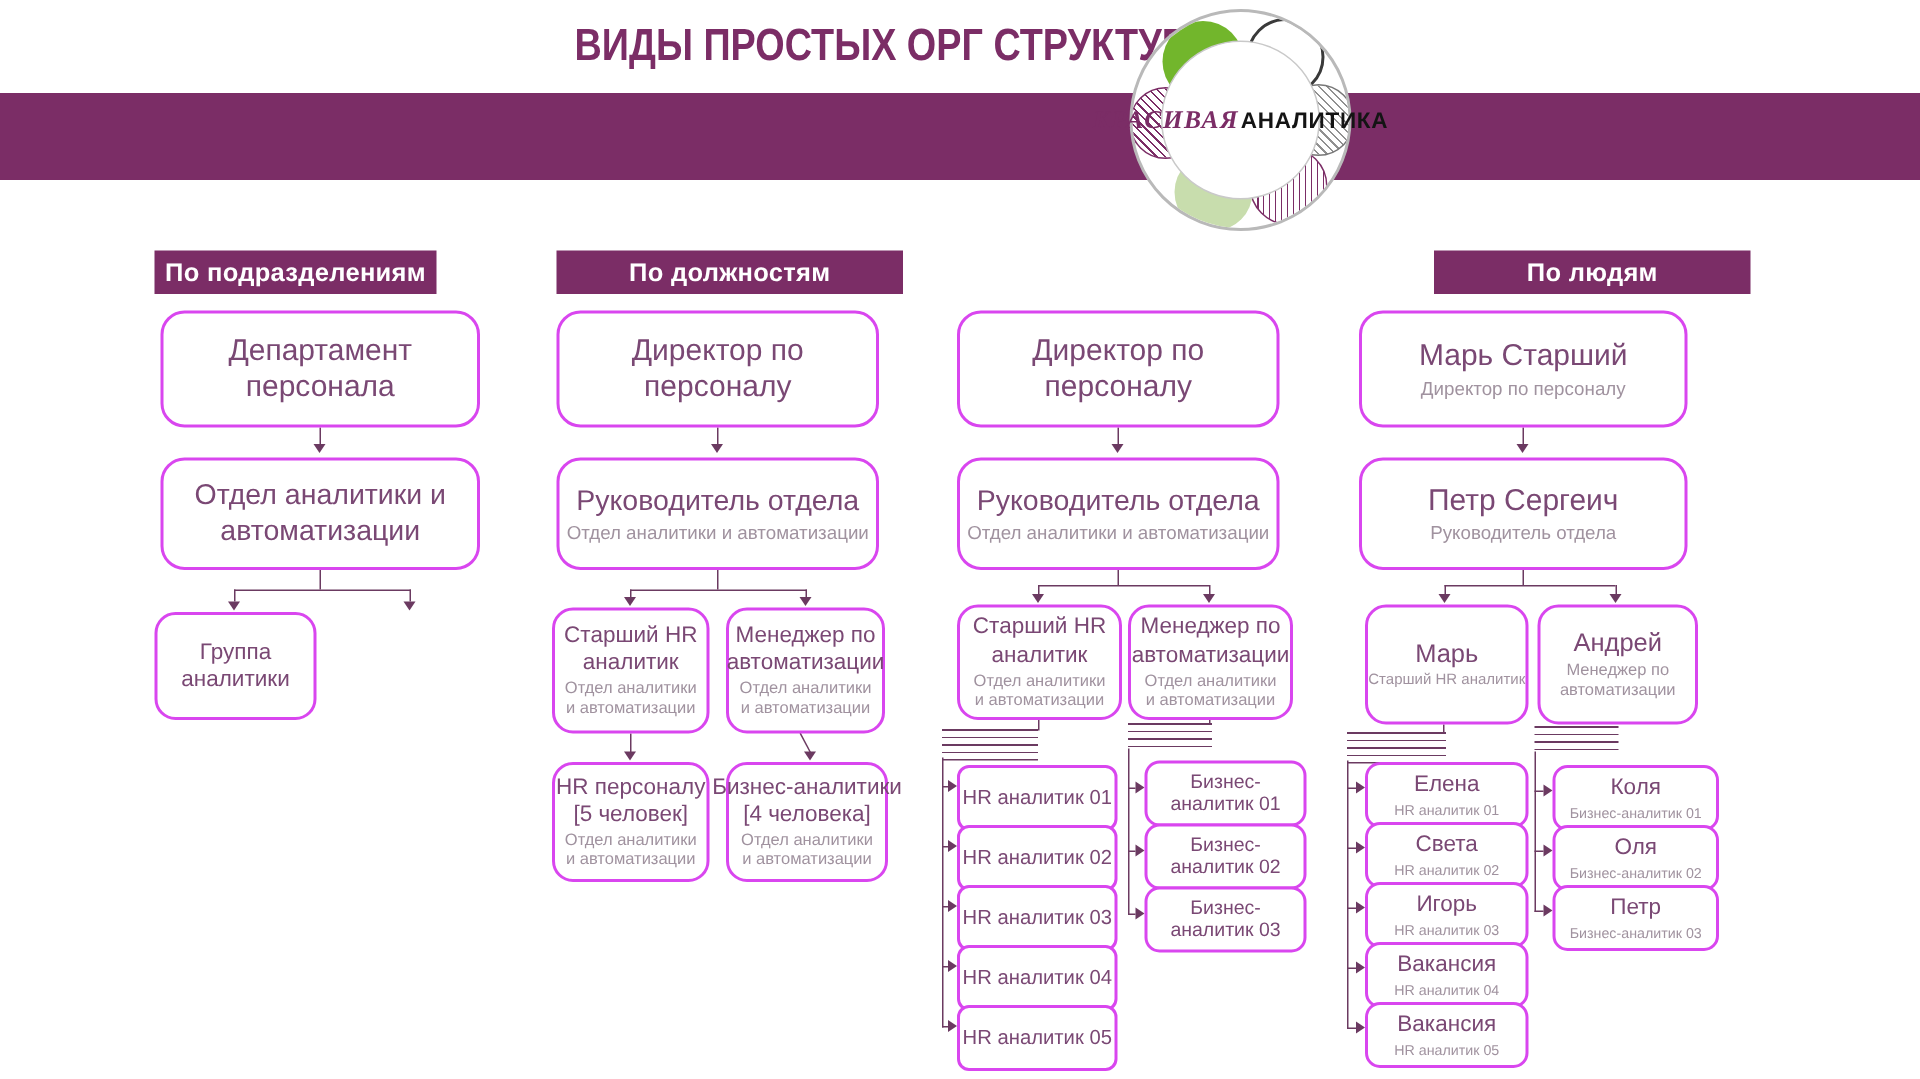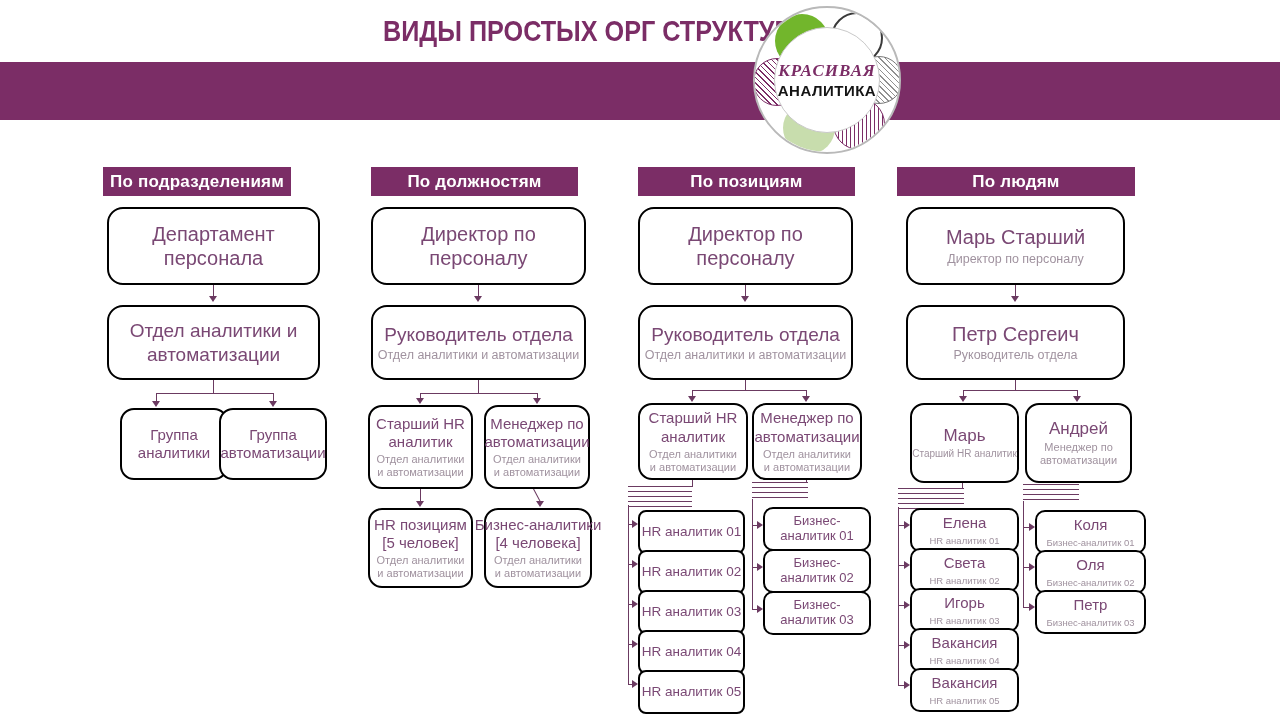--- a/index.html
+++ b/index.html
@@ -5,21 +5,21 @@
   html,body{margin:0;padding:0;background:#fff;}
   .canvas{position:relative;width:1280px;height:719px;background:#fff;overflow:hidden;
           font-family:"Liberation Sans",sans-serif;}
   .band{position:absolute;left:0;top:62px;width:1280px;height:58px;background:#7B2D66;z-index:1;}
   .title{position:absolute;left:383px;top:14px;font-size:30px;font-weight:bold;color:#7B2D66;
          white-space:nowrap;transform:scaleX(0.84);transform-origin:left top;letter-spacing:0;z-index:2;}
   
   .colhead{position:absolute;top:167px;height:29px;background:#7B2D66;color:#fff;font-weight:bold;
            font-size:17px;display:flex;align-items:center;justify-content:center;z-index:2;letter-spacing:.2px;}
   
-  .box{position:absolute;box-sizing:border-box;border:2px solid #000000;border-radius:16px;background:#fff;
+  .box{position:absolute;box-sizing:border-box;border:2px solid #d946ef;border-radius:16px;background:#fff;
        display:flex;flex-direction:column;align-items:center;justify-content:center;text-align:center;
        color:#7A4874;padding:20px 6px;z-index:2;}
   .r14{border-radius:14px;} .r10{border-radius:10px;} .r8{border-radius:8px;}
   .t{line-height:1.22;} .t20{font-size:20px;} .t19{font-size:19px;} .t17{font-size:17px;}
   .t15{font-size:15px;} .t14{font-size:13.5px;white-space:nowrap;} .t13{font-size:13px;line-height:1.15;}
   .nw{white-space:nowrap;}
   .s{color:#A0929F;line-height:1.18;margin-top:2px;}
   .s13{font-size:12.5px;} .s11{font-size:11px;} .s10{font-size:10px;white-space:nowrap;} .s9{font-size:9.5px;white-space:nowrap;}
   
   .vl{position:absolute;width:1px;background:#6B3A61;z-index:1;}
@@ -34,21 +34,21 @@
   .lg-outer{position:absolute;left:0;top:0;width:148px;height:148px;border-radius:50%;background:#fff;
             border:2px solid #b9b9b9;box-sizing:border-box;overflow:hidden;}
   .pt{position:absolute;border-radius:50%;box-sizing:border-box;}
   .pt-green{background:#72B62C;}
   .pt-white{background:#fff;border:2px solid #3a3a3a;}
   .pt-gray{background:repeating-linear-gradient(45deg,#909090 0,#909090 1px,#fff 1px,#fff 4px);border:1px solid #777;}
   .pt-pd{background:repeating-linear-gradient(45deg,#7B2D66 0,#7B2D66 1px,#fff 1px,#fff 4px);border:1px solid #7B2D66;}
   .pt-pv{background:repeating-linear-gradient(90deg,#7B2D66 0,#7B2D66 1px,#fff 1px,#fff 4px);border:1px solid #7B2D66;}
   .pt-lg{background:#C8DDAD;}
   .lg-center{position:absolute;left:21px;top:21px;width:106px;height:106px;border-radius:50%;background:#fff;
-             border:1px solid #c9c9c9;box-sizing:border-box;display:flex;flex-direction:column;align-items:center;
+             border:1px solid #c9c9c9;box-sizing:border-box;display:flex;flex-direction:row;align-items:center;
              justify-content:center;gap:1px;}
   .lg-t1{font-family:"Liberation Serif",serif;font-style:italic;font-weight:bold;font-size:17px;color:#7B2D66;letter-spacing:1px;}
   .lg-t2{font-weight:bold;font-size:15px;color:#141414;letter-spacing:.5px;}
 </style>
 </head>
 <body>
 
 <div class="canvas">
   <div class="band"></div>
   <div class="title">ВИДЫ ПРОСТЫХ ОРГ СТРУКТУР</div>
@@ -76,28 +76,25 @@
   <div class="ad" style="left:209px;top:296px"></div>
   <div class="box" style="left:107px;top:305px;width:213px;height:75px">
     <div class="t t19">Отдел аналитики и автоматизации</div>
   </div>
   <div class="vl" style="left:213px;top:380px;height:13px"></div>
   <div class="hl" style="left:156px;top:393px;width:118px"></div>
   <div class="vl" style="left:156px;top:393px;height:8px"></div>
   <div class="vl" style="left:273px;top:393px;height:8px"></div>
   <div class="ad" style="left:152px;top:401px"></div>
   <div class="ad" style="left:269px;top:401px"></div>
-  <div class="box r14" style="left:120px;top:408px;width:108px;height:72px">
+  <div class="box r14" style="left:103px;top:408px;width:108px;height:72px">
     <div class="t t15">Группа аналитики</div>
   </div>
-  <div class="box r14" style="left:219px;top:408px;width:108px;height:72px">
-    <div class="t t15">Группа автоматизации</div>
-  </div>
-
-  <div class="colhead" style="left:371px;width:207px">По должностям</div>
+
+  <div class="colhead" style="left:371px;width:231px">По должностям</div>
   <div class="box" style="left:371px;top:207px;width:215px;height:78px">
     <div class="t t20">Директор по персоналу</div>
   </div>
   <div class="vl" style="left:478px;top:285px;height:12px"></div>
   <div class="ad" style="left:474px;top:296px"></div>
   <div class="box" style="left:371px;top:305px;width:215px;height:75px">
     <div class="t t19 nw">Руководитель отдела</div>
     <div class="s s13 nw">Отдел аналитики и автоматизации</div>
   </div>
   <div class="vl" style="left:478px;top:380px;height:13px"></div>
@@ -112,31 +109,30 @@
   </div>
   <div class="box r14" style="left:484px;top:405px;width:106px;height:84px">
     <div class="t t15">Менеджер по автоматизации</div>
     <div class="s s11">Отдел аналитики и автоматизации</div>
   </div>
   <div class="vl" style="left:420px;top:489px;height:13px"></div>
   <div class="ad" style="left:416px;top:501px"></div>
   <div class="vl" style="left:533px;top:489px;height:15px;transform:rotate(-28deg);transform-origin:top left"></div>
   <div class="ad" style="left:536px;top:501px"></div>
   <div class="box r14" style="left:368px;top:508px;width:105px;height:80px">
-    <div class="t t15 nw">HR позициям</div>
+    <div class="t t15 nw">HR персоналу</div>
     <div class="t t15 nw">[5 человек]</div>
     <div class="s s11">Отдел аналитики и автоматизации</div>
   </div>
   <div class="box r14" style="left:484px;top:508px;width:108px;height:80px">
     <div class="t t15 nw">Бизнес-аналитики</div>
     <div class="t t15 nw">[4 человека]</div>
     <div class="s s11">Отдел аналитики и автоматизации</div>
   </div>
 
-  <div class="colhead" style="left:638px;width:217px">По позициям</div>
   <div class="box" style="left:638px;top:207px;width:215px;height:78px">
     <div class="t t20">Директор по персоналу</div>
   </div>
   <div class="vl" style="left:745px;top:285px;height:12px"></div>
   <div class="ad" style="left:741px;top:296px"></div>
   <div class="box" style="left:638px;top:305px;width:215px;height:75px">
     <div class="t t19 nw">Руководитель отдела</div>
     <div class="s s13 nw">Отдел аналитики и автоматизации</div>
   </div>
   <div class="vl" style="left:745px;top:380px;height:10px"></div>
@@ -193,21 +189,21 @@
   <div class="box r10" style="left:763px;top:507px;width:108px;height:38px">
     <div class="t t13">Бизнес-аналитик 01</div>
   </div>
   <div class="box r10" style="left:763px;top:549px;width:108px;height:38px">
     <div class="t t13">Бизнес-аналитик 02</div>
   </div>
   <div class="box r10" style="left:763px;top:591px;width:108px;height:38px">
     <div class="t t13">Бизнес-аналитик 03</div>
   </div>
 
-  <div class="colhead" style="left:897px;width:238px">По людям</div>
+  <div class="colhead" style="left:956px;width:211px">По людям</div>
   <div class="box" style="left:906px;top:207px;width:219px;height:78px">
     <div class="t t20">Марь Старший</div>
     <div class="s s13 nw">Директор по персоналу</div>
   </div>
   <div class="vl" style="left:1015px;top:285px;height:12px"></div>
   <div class="ad" style="left:1011px;top:296px"></div>
   <div class="box" style="left:906px;top:305px;width:219px;height:75px">
     <div class="t t20">Петр Сергеич</div>
     <div class="s s13 nw">Руководитель отдела</div>
   </div>

